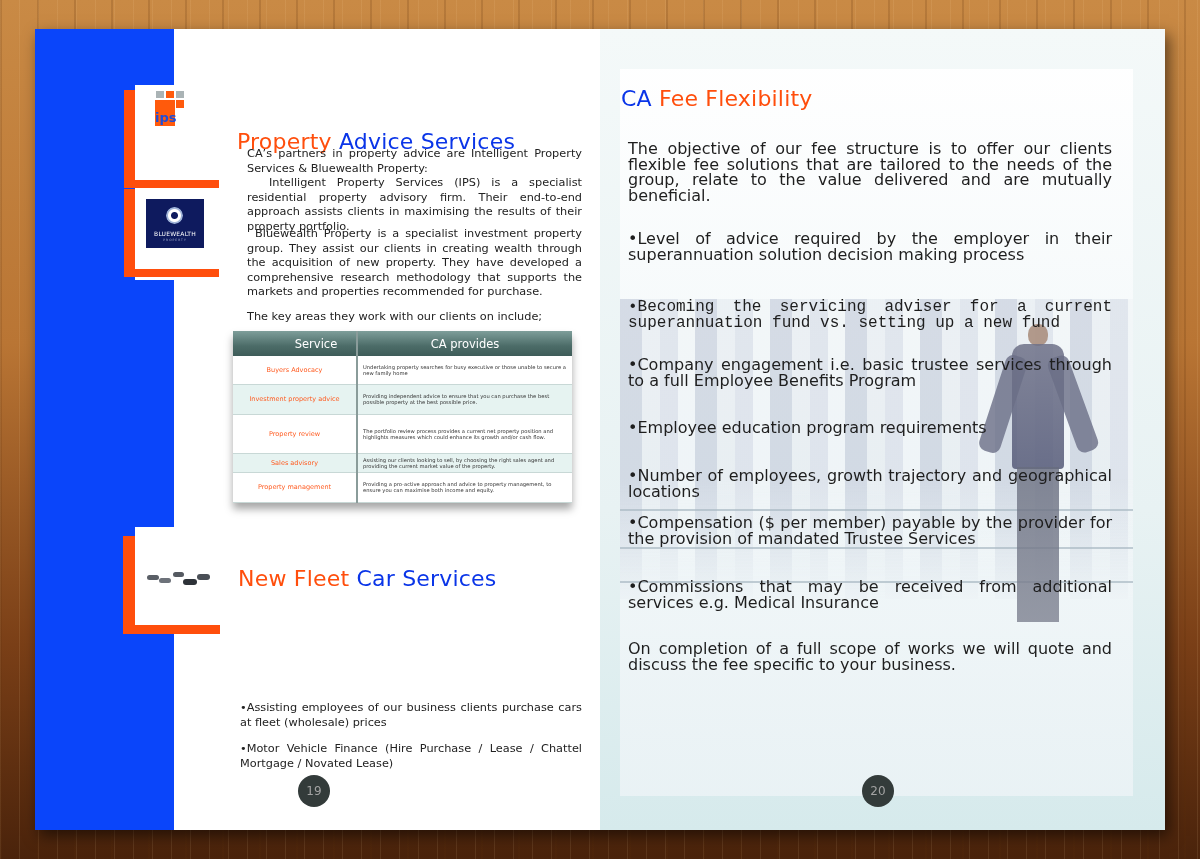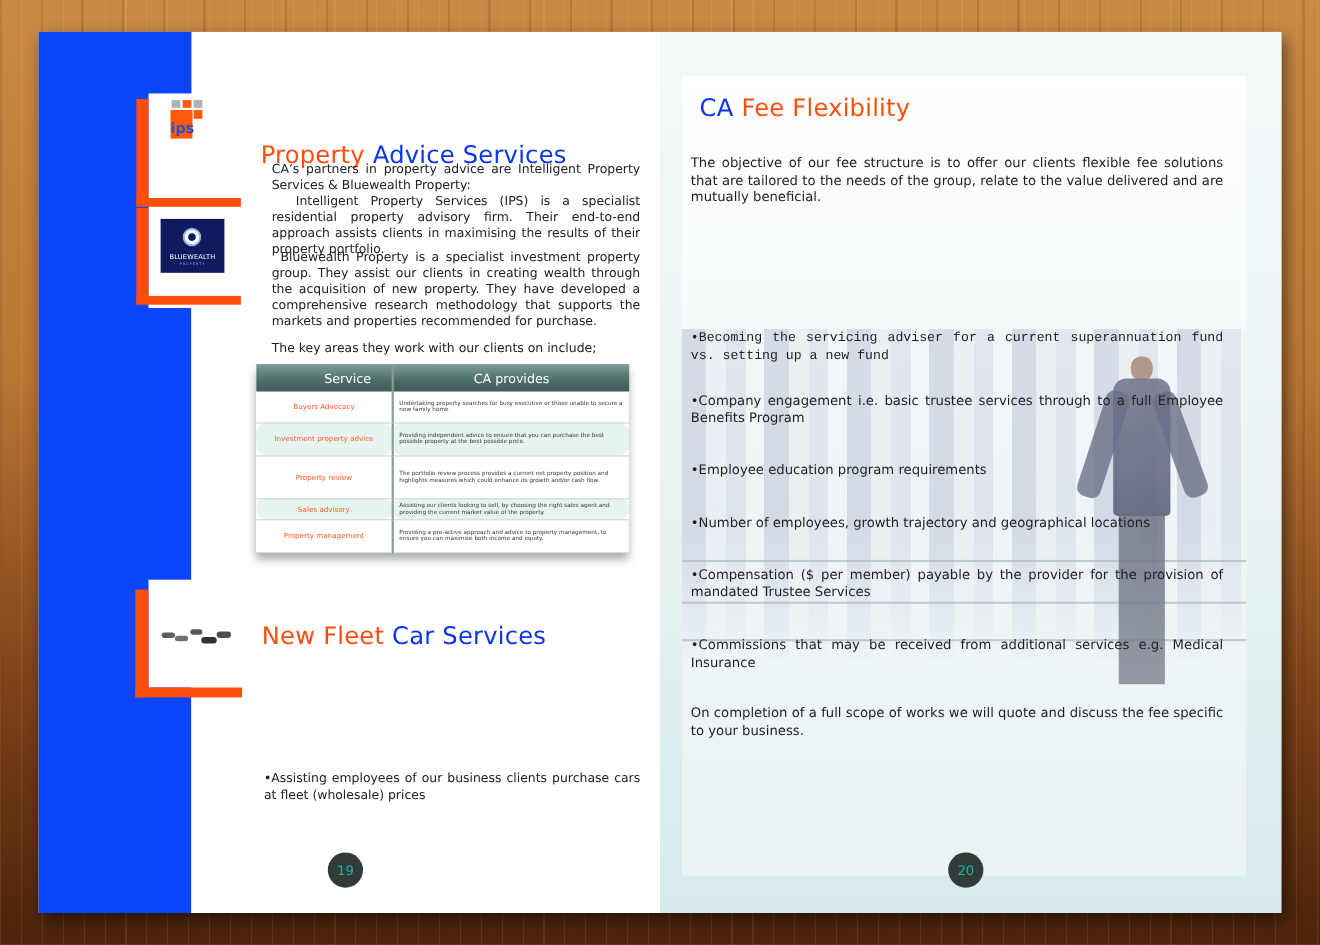--- a/index.html
+++ b/index.html
@@ -21,30 +21,30 @@
   .city{position:absolute;left:0px;top:230px;width:513px;height:300px;
     background:
       linear-gradient(180deg,rgba(255,255,255,0.0) 0%,rgba(255,255,255,0.0) 60%,rgba(240,246,248,0.9) 100%),
       repeating-linear-gradient(90deg,rgba(120,135,170,0.35) 0 22px,rgba(190,200,215,0.25) 22px 40px,rgba(150,160,190,0.3) 40px 58px,rgba(220,228,235,0.2) 58px 75px);
     opacity:0.75;}
   .rail{position:absolute;left:0;width:513px;height:2px;background:rgba(170,185,195,0.7);}
   .man{position:absolute;}
   h2{margin:0;font-weight:normal;font-size:22px;letter-spacing:0.2px;position:absolute;white-space:nowrap;}
   .org{color:#ff4e0c;} .blu{color:#0a35e8;}
   .para{position:absolute;font-size:11.3px;line-height:14.5px;color:#222;text-align:justify;margin:10px;}
-  .rpara{position:absolute;font-size:12px;line-height:15.5px;color:#1e1e1e;text-align:justify;margin:0;width:484px;}
+  .rpara{position:absolute;font-size:16px;line-height:15.5px;color:#1e1e1e;text-align:justify;margin:0;width:484px;}
   table{border-collapse:collapse;position:absolute;left:198px;top:302px;width:339px;
     box-shadow:0 6px 8px rgba(0,0,0,0.35);font-size:5.2px;}
   th{background:linear-gradient(180deg,#7e9e9a 0%,#4c6c68 60%,#3e5c59 100%);color:#fff;font-weight:normal;font-size:11.5px;height:23px;}
   th.c1{width:78px;border-right:2px solid #8a9c9a;padding-left:44px;}
   td{padding:3px 5px;vertical-align:middle;color:#333;}
   td.svc{color:#ff5a1f;font-size:6.5px;text-align:center;border-right:2px solid #8a9c9a;}
   tr.alt td{background:#e6f3f1;}
-  tr.row td{border-bottom:1px solid #c8d8d6;border-radius:10px;}
-  .pgnum{position:absolute;width:32px;height:32px;border-radius:50%;background:#333b3a;color:#14b8a6;font-size:12px;
+  tr.row td{border-bottom:1px solid #c8d8d6;}
+  .pgnum{position:absolute;width:32px;height:32px;border-radius:50%;background:#333b3a;color:#a3a3a3;font-size:12px;
     display:flex;align-items:center;justify-content:center;}
   .logo-ips{position:absolute;}
   .logo-bw{position:absolute;left:111px;top:170px;width:58px;height:49px;background:#0e1a5e;}
 </style>
 </head>
 <body>
 
 <div class="wood-grain"></div>
 
 <div class="book">
@@ -128,44 +128,46 @@
       <div style="position:absolute;left:38px;top:10px;width:14px;height:6px;border-radius:3px;background:#2d3238;"></div>
       <div style="position:absolute;left:52px;top:5px;width:13px;height:6px;border-radius:3px;background:#4a4f56;"></div>
     </div>
 
     <h2 style="left:203px;top:537px;">
       <span class="org">New Fleet</span>
       <span class="blu">Car Services</span>
     </h2>
 
     <p class="para" style="left:195px;top:662px;width:342px;">•Assisting employees of our business clients purchase cars at fleet (wholesale) prices</p>
+    <p class="para" style="left:195px;top:703px;width:342px;">•Motor Vehicle Finance (Hire Purchase / Lease / Chattel Mortgage / Novated Lease)</p>
 
     <div class="pgnum" style="left:263px;top:746px;">19</div>
   </div>
 
   <div class="page-right">
     <div class="right-panel">
       <div class="city"></div>
       <div class="rail" style="top:440px;"></div>
       <div class="rail" style="top:478px;"></div>
       <div class="rail" style="top:512px;"></div>
 
       <div class="man" style="left:408px;top:255px;width:20px;height:22px;border-radius:45%;background:#a78a78;opacity:0.85;"></div>
       <div class="man" style="left:392px;top:275px;width:52px;height:125px;border-radius:12px 12px 4px 4px;background:linear-gradient(180deg,#6e7188,#555a78);opacity:0.85;"></div>
       <div class="man" style="left:372px;top:285px;width:22px;height:100px;transform:rotate(18deg);background:#6a6e86;opacity:0.8;border-radius:8px;"></div>
       <div class="man" style="left:442px;top:285px;width:22px;height:100px;transform:rotate(-20deg);background:#6a6e86;opacity:0.8;border-radius:8px;"></div>
       <div class="man" style="left:397px;top:398px;width:42px;height:155px;background:linear-gradient(180deg,#676c7e,#7d8190);opacity:0.8;"></div>
     </div>
 
-    <h2 style="left:36px;top:57px;">
+    <h2 style="left:21px;top:57px;">
       <span class="blu">CA</span>
       <span class="org">Fee Flexibility</span>
     </h2>
 
     <p class="rpara" style="left:28px;top:112px;">The objective of our fee structure is to offer our clients flexible fee solutions that are tailored to the needs of the group, relate to the value delivered and are mutually beneficial.</p>
+    <p class="rpara" style="left:28px;top:202px;">•Level of advice required by the employer in their superannuation solution decision making process</p>
     <p class="rpara" style="left:28px;top:271px;font-family:Liberation Mono, monospace;">•Becoming the servicing adviser for a current superannuation fund vs. setting up a new fund</p>
     <p class="rpara" style="left:28px;top:328px;">•Company engagement i.e. basic trustee services through to a full Employee Benefits Program</p>
     <p class="rpara" style="left:28px;top:391px;">•Employee education program requirements</p>
     <p class="rpara" style="left:28px;top:439px;">•Number of employees, growth trajectory and geographical locations</p>
     <p class="rpara" style="left:28px;top:486px;">•Compensation ($ per member) payable by the provider for the provision of mandated Trustee Services</p>
     <p class="rpara" style="left:28px;top:550px;">•Commissions that may be received from additional services e.g. Medical Insurance</p>
     <p class="rpara" style="left:28px;top:612px;">On completion of a full scope of works we will quote and discuss the fee specific to your business.</p>
 
     <div class="pgnum" style="left:262px;top:746px;">20</div>
   </div>

